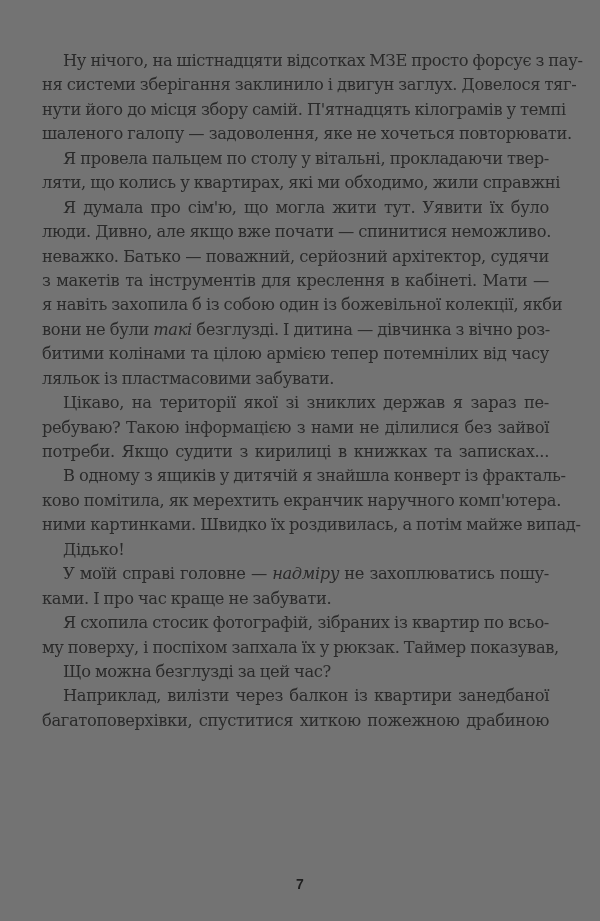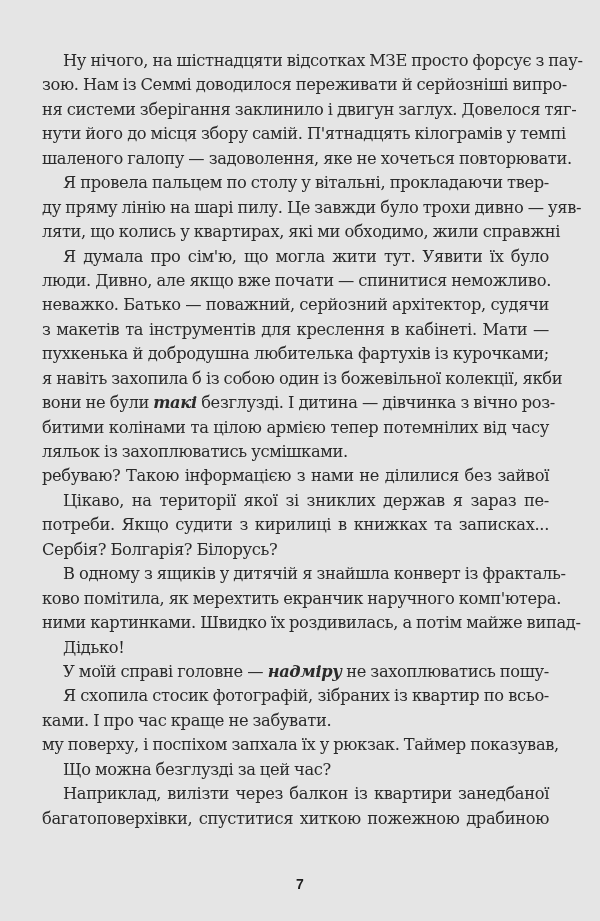--- a/index.html
+++ b/index.html
@@ -13,21 +13,21 @@
     position: relative;
     overflow: hidden;
     font-family: "DejaVu Serif", "Liberation Serif", serif;
     color: #2a2a2a;
   }
   .page {
     position: absolute;
     left: 0; top: 0;
     width: 600px;
     height: 921px;
-    background: #e5e5e5;
+    background: #737373;
   }
   .text-block {
     position: absolute;
     left: 42px;
     top: 49px;
     width: 507px;
   }
   .line {
     display: block;
     height: 24.45px;
@@ -40,75 +40,70 @@
     word-spacing: -0.5px;
   }
   .line.last {
     text-align-last: left;
   }
   .line.indent {
     padding-left: 21px;
   }
   .line i {
     font-style: italic;
-    font-weight: bold;
   }
   .page-number {
     position: absolute;
     left: 0;
     width: 600px;
     top: 876px;
     text-align: center;
     font-family: "Liberation Sans", "DejaVu Sans", sans-serif;
     font-weight: bold;
     font-size: 14px;
     color: #1e1e1e;
   }
 </style>
 </head>
 <body>
 
 <div class="page">
   <div class="text-block">
 
     <span class="line indent">Ну нічого, на шістнадцяти відсотках МЗЕ просто форсує з пау-</span>
-    <span class="line">зою. Нам із Семмі доводилося переживати й серйозніші випро-</span>
     <span class="line">ня системи зберігання заклинило і двигун заглух. Довелося тяг-</span>
     <span class="line">нути його до місця збору самій. П'ятнадцять кілограмів у темпі</span>
     <span class="line last">шаленого галопу — задоволення, яке не хочеться повторювати.</span>
 
     <span class="line indent">Я провела пальцем по столу у вітальні, прокладаючи твер-</span>
-    <span class="line">ду пряму лінію на шарі пилу. Це завжди було трохи дивно — уяв-</span>
     <span class="line">ляти, що колись у квартирах, які ми обходимо, жили справжні</span>
     <span class="line indent">Я думала про сім'ю, що могла жити тут. Уявити їх було</span>
 
     <span class="line last">люди. Дивно, але якщо вже почати — спинитися неможливо.</span>
     <span class="line">неважко. Батько — поважний, серйозний архітектор, судячи</span>
     <span class="line">з макетів та інструментів для креслення в кабінеті. Мати —</span>
-    <span class="line">пухкенька й добродушна любителька фартухів із курочками;</span>
     <span class="line">я навіть захопила б із собою один із божевільної колекції, якби</span>
     <span class="line"><span>вони не були </span><i>такі</i><span> безглузді. І дитина — дівчинка з вічно роз-</span></span>
     <span class="line">битими колінами та цілою армією тепер потемнілих від часу</span>
-    <span class="line last">ляльок із захоплюватись усмішками.</span>
+    <span class="line last">ляльок із пластмасовими забувати.</span>
 
+    <span class="line indent">Цікаво, на території якої зі зниклих держав я зараз пе-</span>
     <span class="line">ребуваю? Такою інформацією з нами не ділилися без зайвої</span>
-    <span class="line indent">Цікаво, на території якої зі зниклих держав я зараз пе-</span>
     <span class="line">потреби. Якщо судити з кирилиці в книжках та записках...</span>
-    <span class="line last">Сербія? Болгарія? Білорусь?</span>
 
     <span class="line indent">В одному з ящиків у дитячій я знайшла конверт із фракталь-</span>
     <span class="line last">ково помітила, як мерехтить екранчик наручного комп'ютера.</span>
     <span class="line">ними картинками. Швидко їх роздивилась, а потім майже випад-</span>
 
     <span class="line indent last">Дідько!</span>
 
     <span class="line indent"><span>У моїй справі головне — </span><i>надміру</i><span> не захоплюватись пошу-</span></span>
+    <span class="line last">ками. І про час краще не забувати.</span>
+
     <span class="line indent">Я схопила стосик фотографій, зібраних із квартир по всьо-</span>
-
-    <span class="line last">ками. І про час краще не забувати.</span>
     <span class="line">му поверху, і поспіхом запхала їх у рюкзак. Таймер показував,</span>
 
     <span class="line indent last">Що можна безглузді за цей час?</span>
 
     <span class="line indent">Наприклад, вилізти через балкон із квартири занедбаної</span>
     <span class="line">багатоповерхівки, спуститися хиткою пожежною драбиною</span>
 
   </div>
 
   <div class="page-number">7</div>

